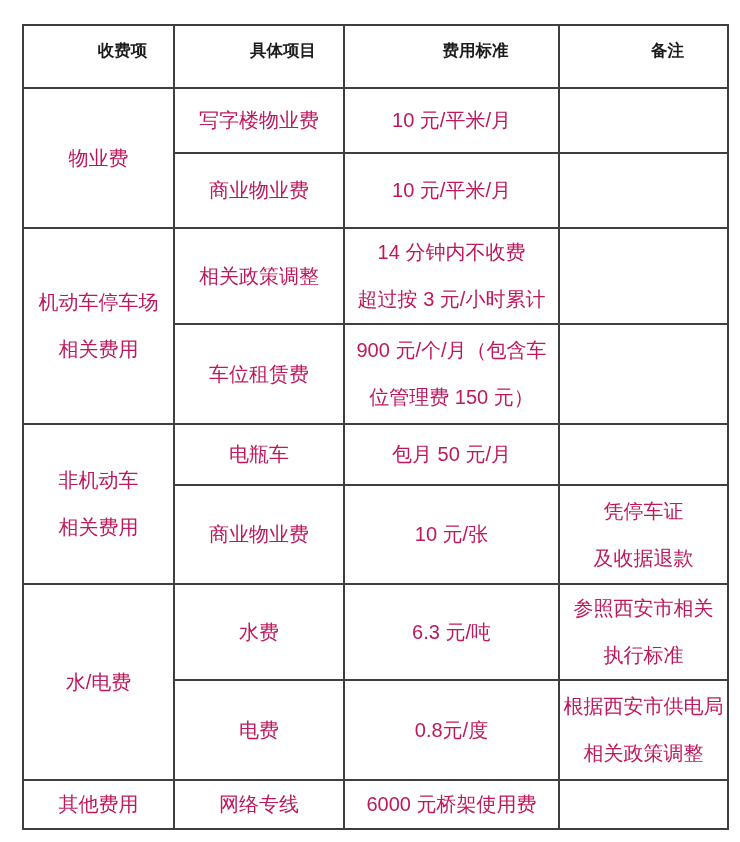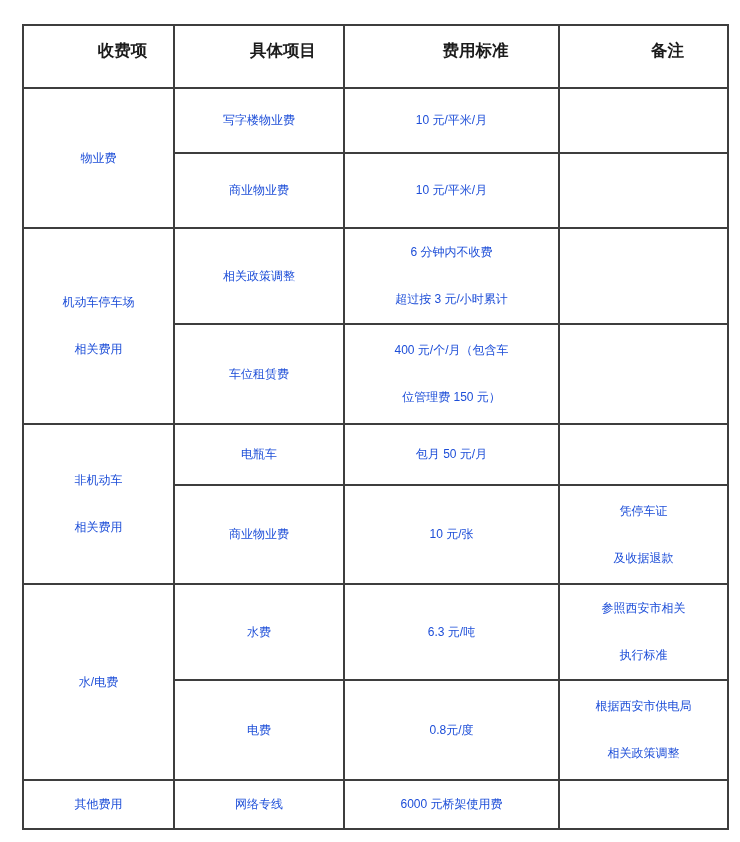--- a/index.html
+++ b/index.html
@@ -19,22 +19,22 @@
   }
   col.c1 { width: 151px; }
   col.c2 { width: 170px; }
   col.c3 { width: 215px; }
   col.c4 { width: 169px; }
   th, td {
     border: 2px solid #3e3e3e;
     text-align: center;
     vertical-align: middle;
     padding: 0;
-    color: #1d4ed8;
-    font-size: 12px;
+    color: #be185d;
+    font-size: 20px;
     overflow: hidden;
   }
   th {
     font-weight: bold;
     font-size: 16.5px;
     color: #1b1b1b;
   }
   .ln { line-height: 47px; white-space: nowrap; }
   th .ln { line-height: 26px; padding-bottom: 14px; margin-left: 48px; }
   tr.r-header { height: 63px; }
@@ -100,31 +100,31 @@
 
     <tr class="r3">
       <td rowspan="2">
         <div class="ln">机动车停车场</div>
         <div class="ln">相关费用</div>
       </td>
       <td>
             <div class="ln">相关政策调整</div>
           </td>
       <td>
-        <div class="ln">6 分钟内不收费</div>
+        <div class="ln">14 分钟内不收费</div>
         <div class="ln">超过按 3 元/小时累计</div>
       </td>
       <td></td>
     </tr>
     <tr class="r4">
       <td>
             <div class="ln">车位租赁费</div>
           </td>
       <td>
-        <div class="ln">400 元/个/月（包含车</div>
+        <div class="ln">900 元/个/月（包含车</div>
         <div class="ln">位管理费 150 元）</div>
       </td>
       <td></td>
     </tr>
 
     <tr class="r5">
       <td rowspan="2">
         <div class="ln">非机动车</div>
         <div class="ln">相关费用</div>
       </td>

